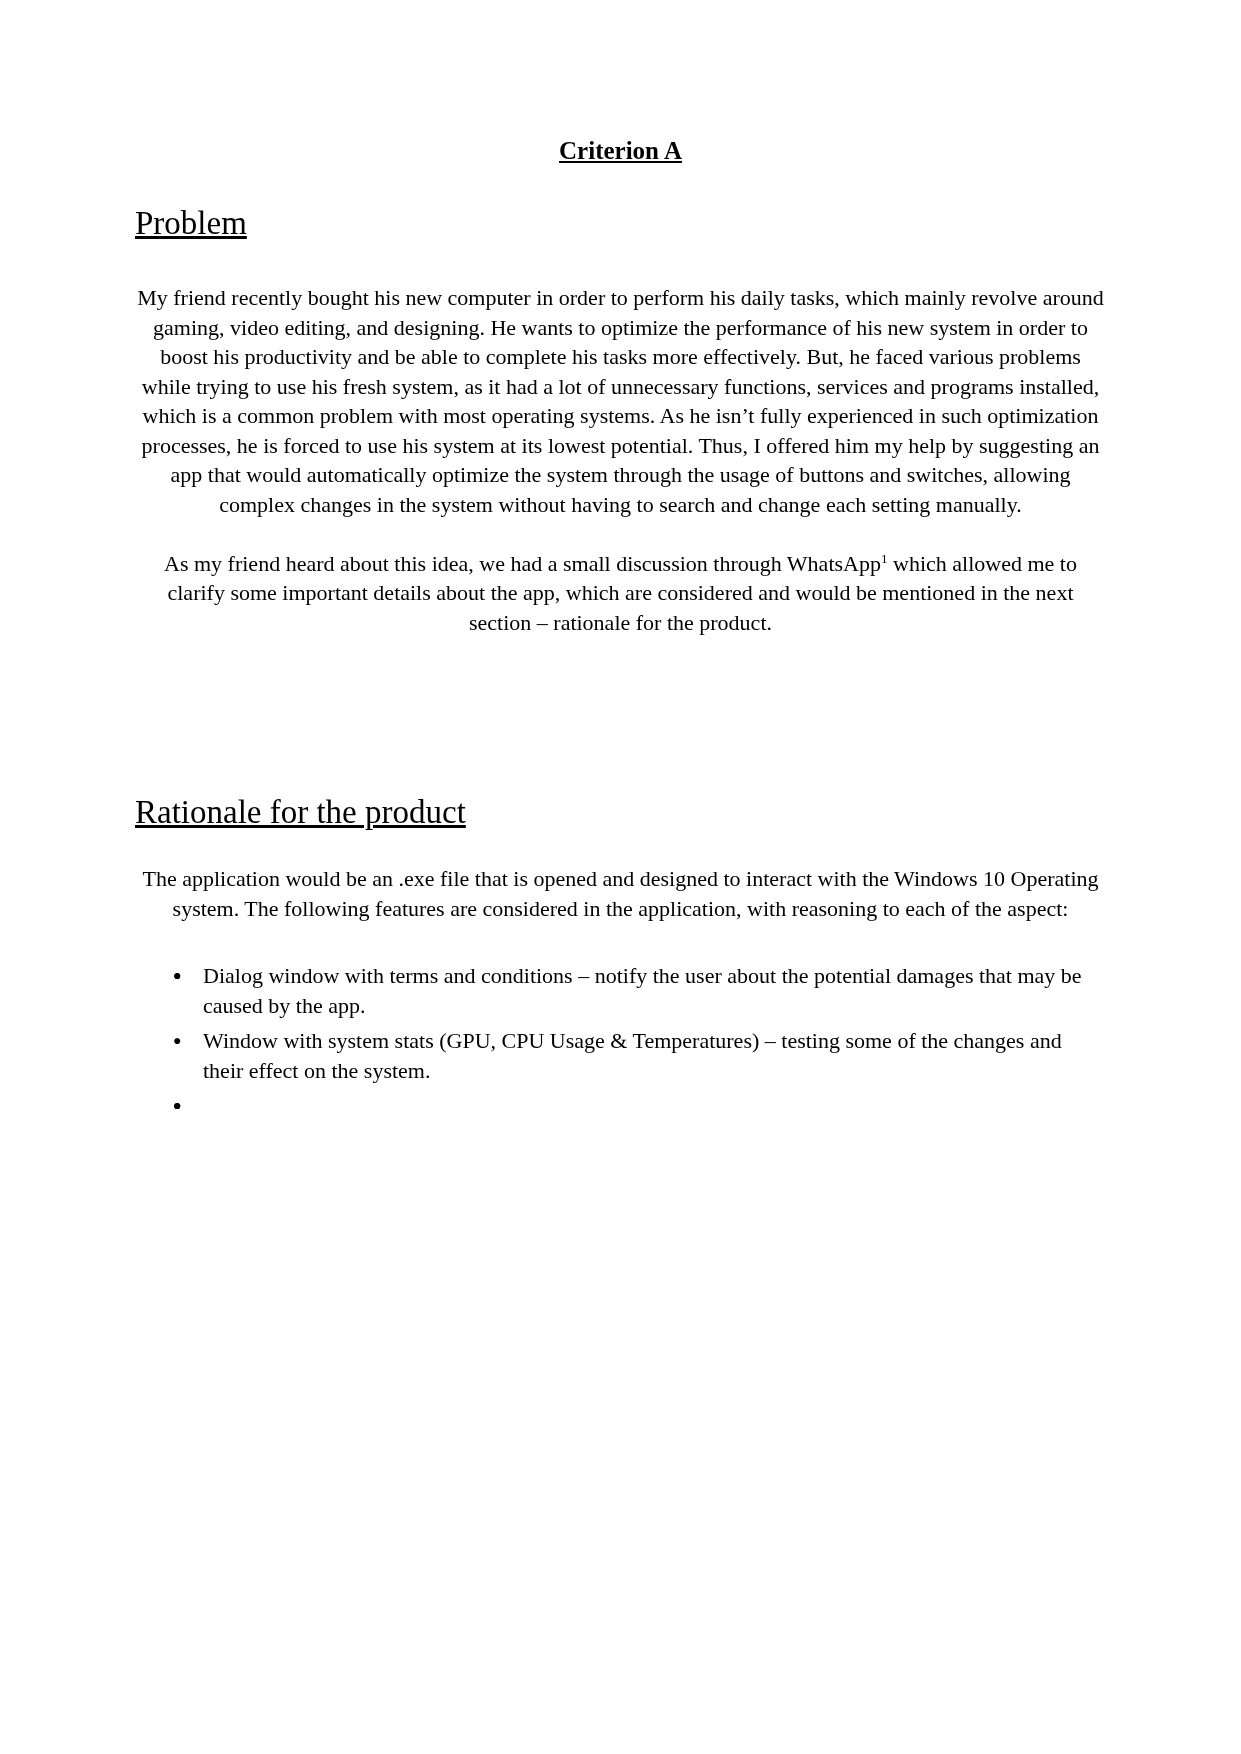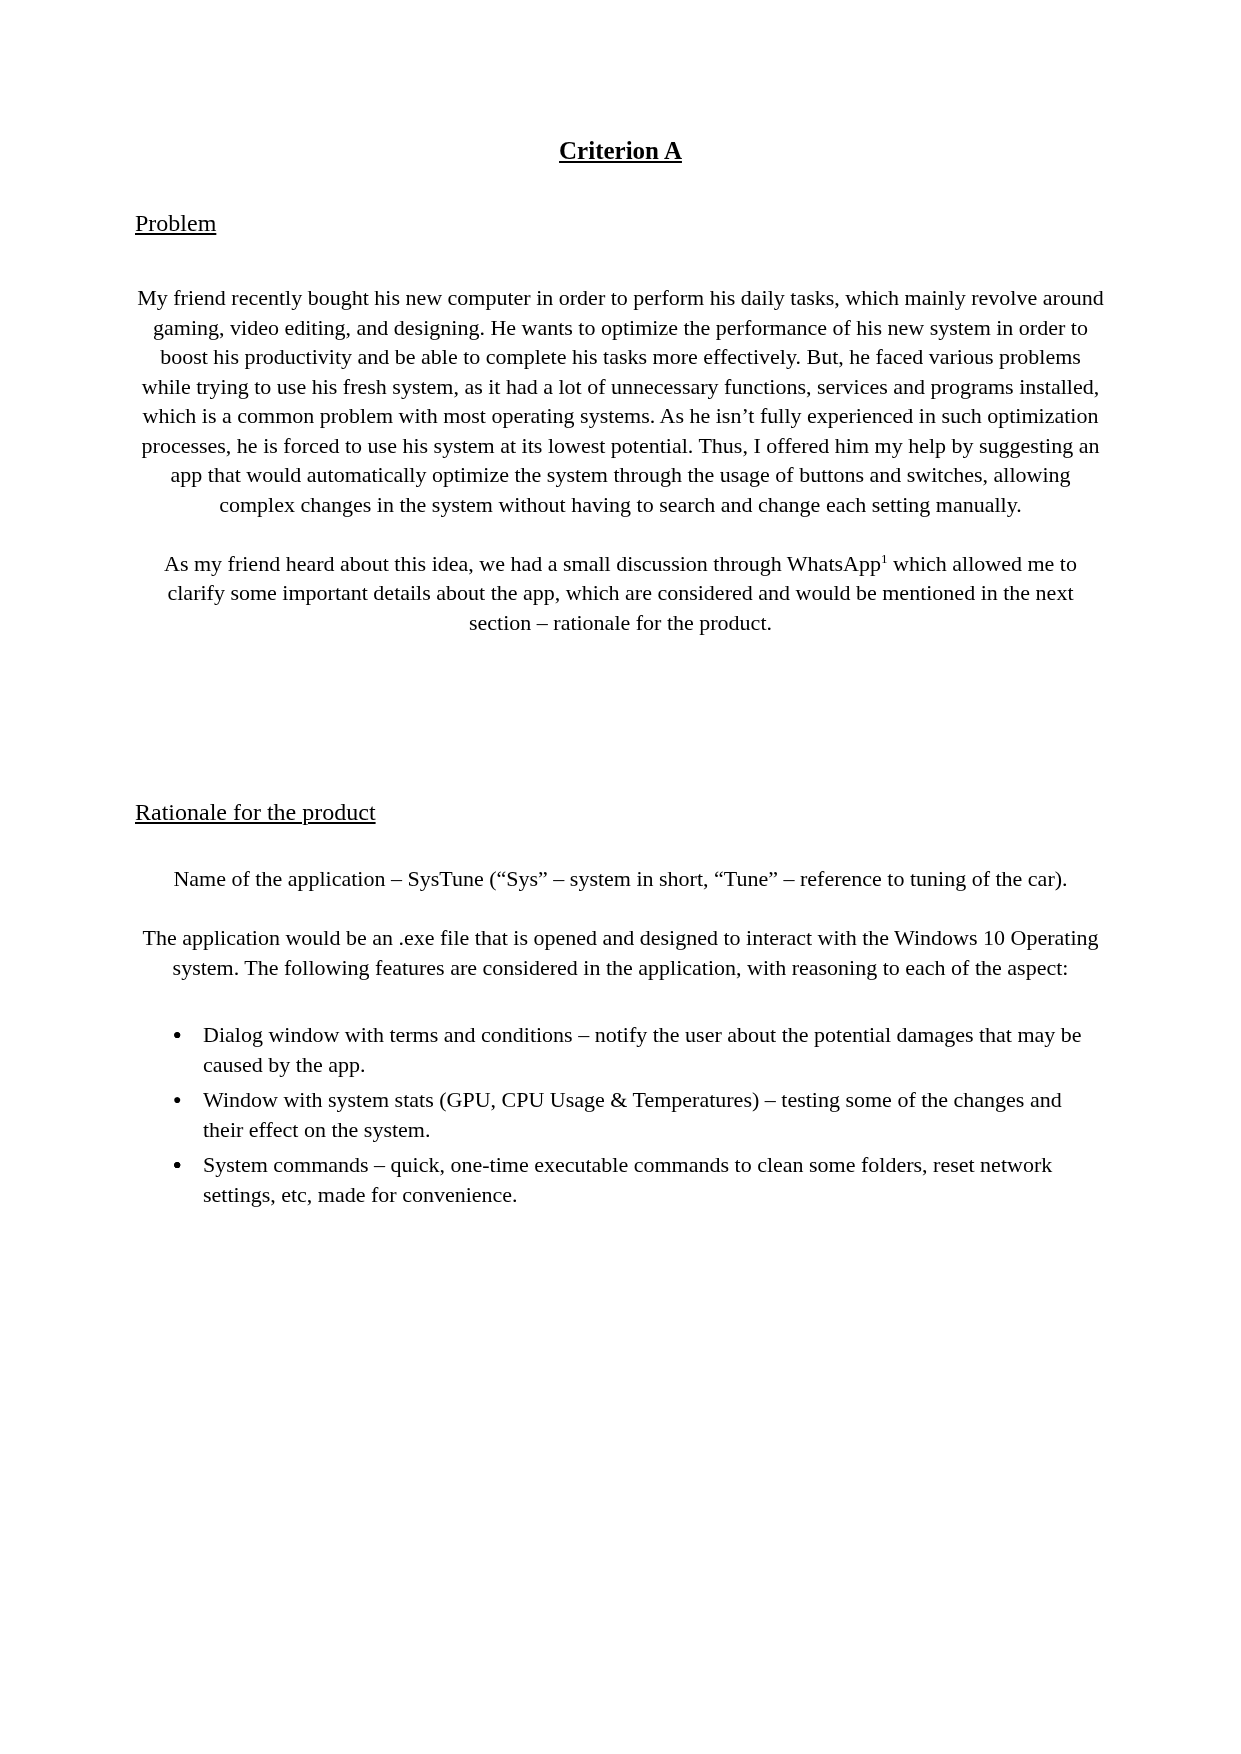--- a/index.html
+++ b/index.html
@@ -18,21 +18,21 @@
   }
   .doc-title {
     text-align: center;
     font-size: 25px;
     font-weight: bold;
     text-decoration: underline;
     line-height: 30px;
     margin-bottom: 42px;
   }
   .section-heading {
-    font-size: 24px;
+    font-size: 33px;
     font-weight: normal;
     text-decoration: underline;
     line-height: 31px;
     margin-bottom: 44px;
   }
   .section-heading.second {
     margin-top: 160px;
     margin-bottom: 36px;
   }
   .para {
@@ -93,21 +93,20 @@
       <div class="section-heading">Problem</div>
 
       <p class="para">My friend recently bought his new computer in order to perform his daily tasks, which mainly revolve around gaming, video editing, and designing. He wants to optimize the performance of his new system in order to boost his productivity and be able to complete his tasks more effectively. But, he faced various problems while trying to use his fresh system, as it had a lot of unnecessary functions, services and programs installed, which is a common problem with most operating systems. As he isn’t fully experienced in such optimization processes, he is forced to use his system at its lowest potential. Thus, I offered him my help by suggesting an app that would automatically optimize the system through the usage of buttons and switches, allowing complex changes in the system without having to search and change each setting manually.</p>
 
       <p class="para"><span>As my friend heard about this idea, we had a small discussion through WhatsApp</span><sup>1</sup><span> which allowed me to clarify some important details about the app, which are considered and would be mentioned in the next section – rationale for the product.</span></p>
     </div>
 
     <div class="section">
       <div class="section-heading second">Rationale for the product</div>
 
-      <p class="para">Name of the application – SysTune (“Sys” – system in short, “Tune” – reference to tuning of the car).</p>
 
       <p class="para">The application would be an .exe file that is opened and designed to interact with the Windows 10 Operating system. The following features are considered in the application, with reasoning to each of the aspect:</p>
 
       <ul class="feature-list">
         <li>
           <span class="bullet">●</span>
         </li>
         <li>
           <span class="bullet">●</span>
           <span>Dialog window with terms and conditions – notify the user about the potential damages that may be caused by the app.</span>
@@ -117,21 +116,20 @@
           <span>Window with system stats (GPU, CPU Usage &amp; Temperatures) – testing some of the changes and their effect on the system.</span>
         </li>
         <li>
           <span class="bullet">●</span>
         </li>
         <li>
           <span class="bullet">●</span>
         </li>
         <li>
           <span class="bullet">●</span>
-          <span>System commands – quick, one-time executable commands to clean some folders, reset network settings, etc, made for convenience.</span>
         </li>
       </ul>
     </div>
 
   </div>
 
   <div class="footnote-area">
     <hr class="footnote-rule">
     <div class="footnote"><sup>1</sup><span> See Appendix A, page 1 (first interview) for client discussion</span></div>
   </div>

